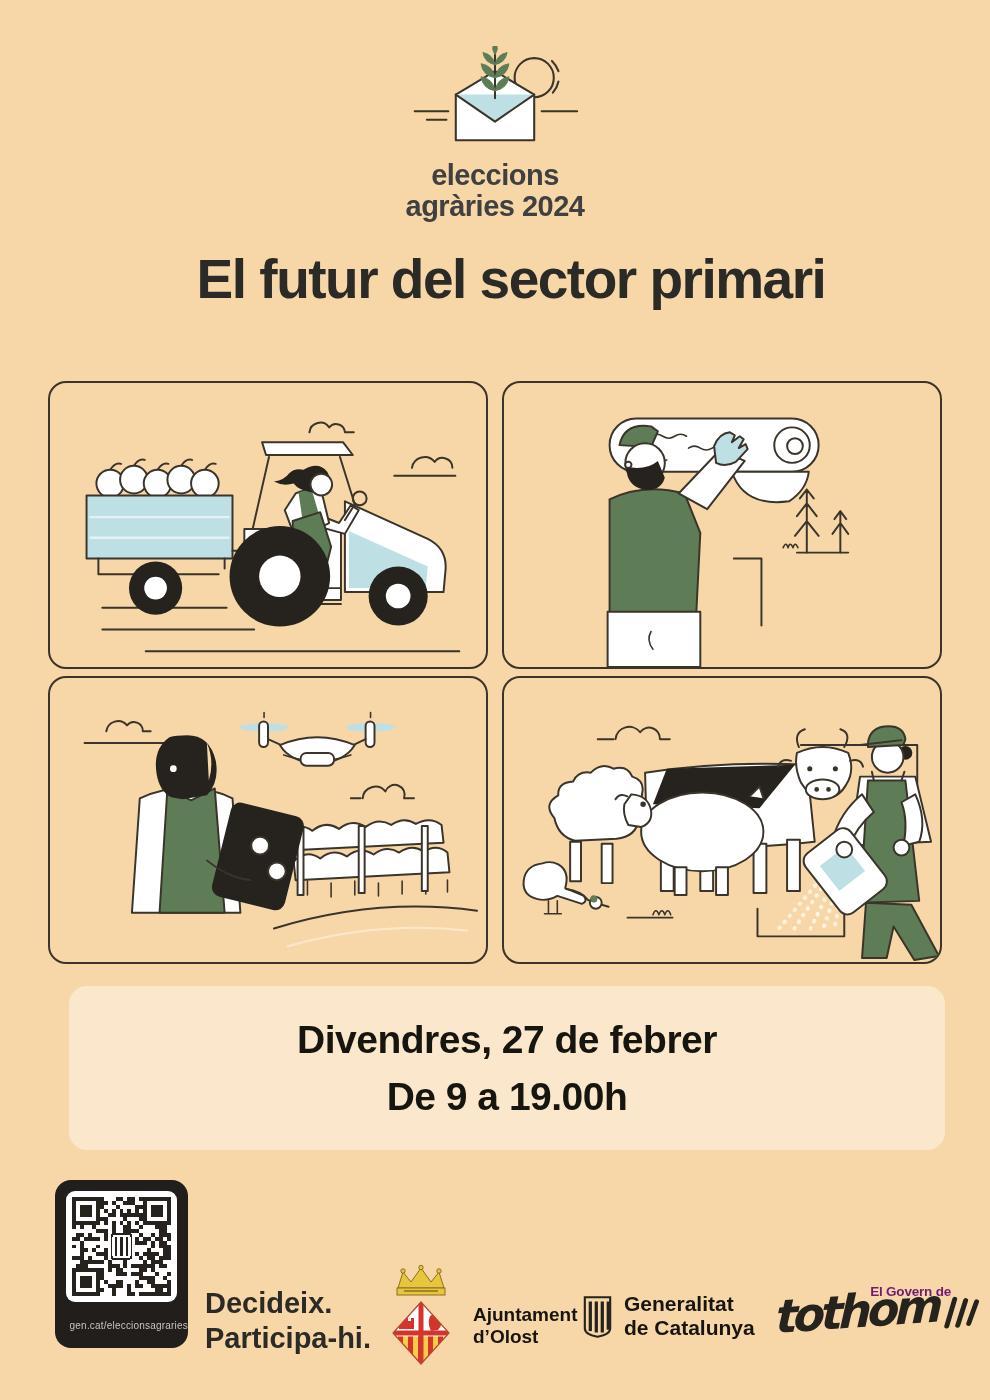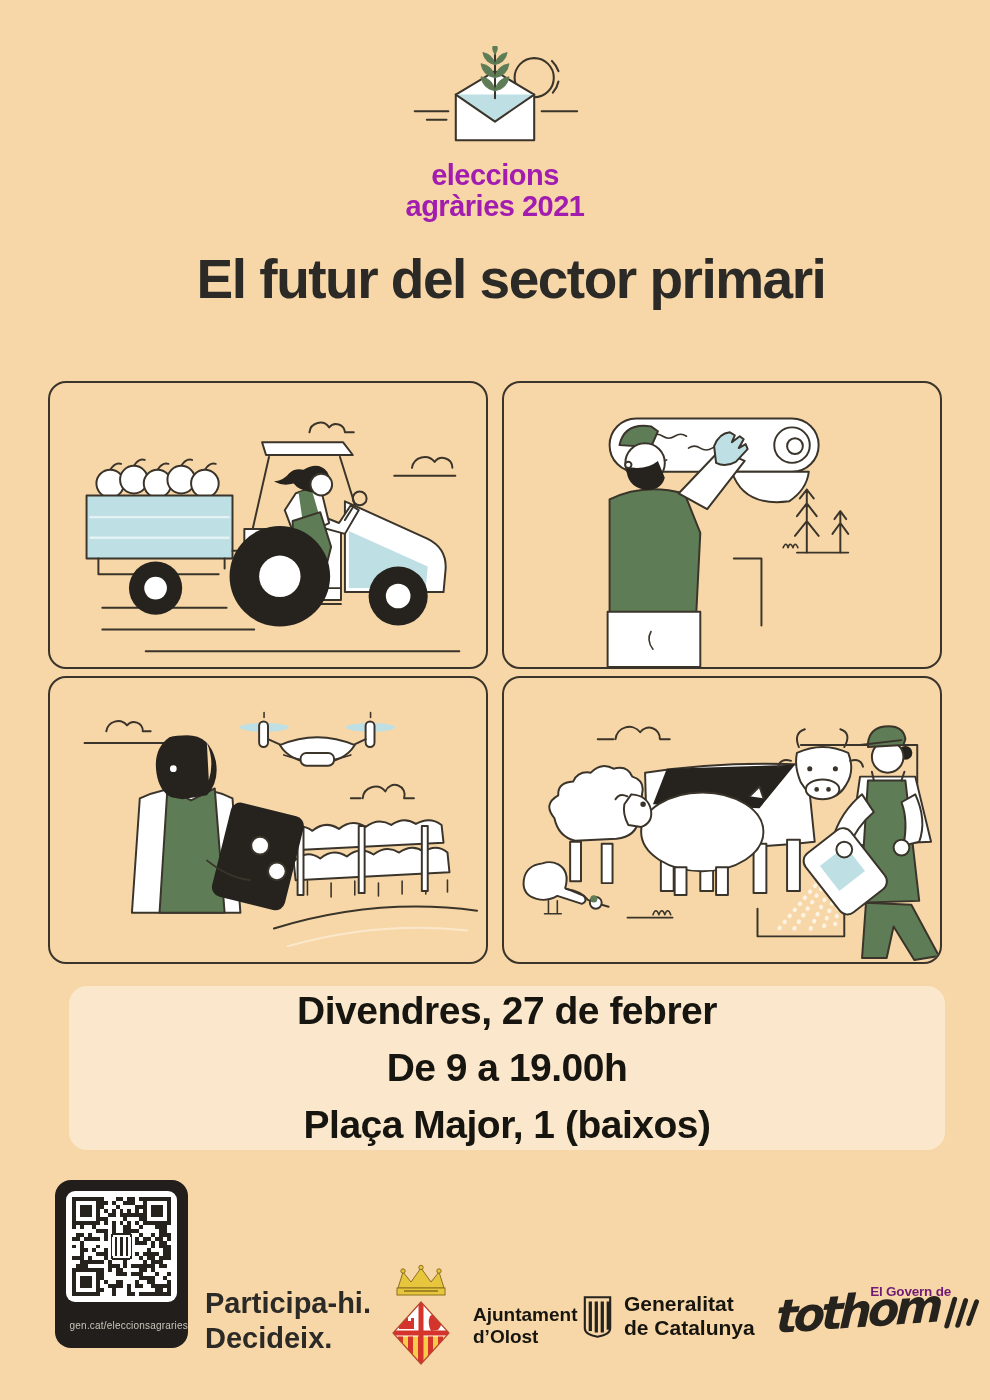--- a/index.html
+++ b/index.html
@@ -10,21 +10,21 @@
     color:#2B2A26;
     overflow:hidden;
   }
   .poster{position:relative;width:990px;height:1400px;background:#F7D7A7;}
 
   
   .brand{position:absolute;top:46px;left:0;width:100%;text-align:center;}
   .brand-logo{width:210px;height:112px;display:block;margin:0 auto;}
   .brand-text{
     margin-top:2px;font-weight:bold;font-size:29px;line-height:1.06;
-    color:#a21caf;letter-spacing:-0.5px;
+    color:#404040;letter-spacing:-0.5px;
   }
 
   
   .title{
     position:absolute;top:234px;left:0;width:100%;text-align:center;
     font-size:55px;font-weight:bold;line-height:1.09;letter-spacing:-1.5px;
     color:#2B2A26;
   }
 
   
@@ -118,21 +118,21 @@
           <path d="M110 34 q-13-2 -15-15 q13 2 15 15z"></path>
           <path d="M110 34 q13-2 15-15 q-13 2 -15 15z"></path>
           <path d="M110 20 q-11-2 -13-13 q11 2 13 13z"></path>
           <path d="M110 20 q11-2 13-13 q-11 2 -13 13z"></path>
           <path d="M110 9 q-5-7 0-12 q5 5 0 12z"></path>
         </g>
       </g>
     </svg>
     <div class="brand-text">
       <div>eleccions</div>
-      <div>agràries 2021</div>
+      <div>agràries 2024</div>
     </div>
   </div>
 
   <h1 class="title" style="margin:16px;">
     <div>El futur del sector primari</div>
   </h1>
 
   <div class="panels">
 
     <div class="panel">
@@ -338,21 +338,20 @@
           <circle cx="344" cy="174" r="8" fill="#FFFFFF"></circle>
           <circle cx="402" cy="172" r="8" fill="#FFFFFF"></circle>
         </g>
       </svg>
     </div>
   </div>
 
   <div class="info-box">
     <div class="info-line">Divendres, 27 de febrer</div>
     <div class="info-line">De 9 a 19.00h</div>
-    <div class="info-line">Plaça Major, 1 (baixos)</div>
   </div>
 
   <div class="qr-block">
     <div class="qr-white">
       <svg id="qr-code-svg" viewBox="0 0 25 25" shape-rendering="crispEdges">
           <g fill="#26231E">
             <rect x="7" y="0" width="1" height="1"></rect>
             <rect x="11" y="0" width="1" height="1"></rect>
             <rect x="12" y="0" width="1" height="1"></rect>
             <rect x="14" y="0" width="1" height="1"></rect>
@@ -573,22 +572,22 @@
           <rect x="10" y="9.3" width="5" height="6.4" rx="0.8" fill="#fff" stroke="#26231E" stroke-width="0.45"></rect>
           <g stroke="#26231E" stroke-width="0.55">
             <path d="M11.2 10.2 v4.6 M12.5 10.2 v4.6 M13.8 10.2 v4.6"></path>
           </g>
         </svg>
     </div>
     <div class="qr-caption">gen.cat/eleccionsagraries</div>
   </div>
 
   <div class="cta">
+    <div>Decideix.</div>
     <div>Participa-hi.</div>
-    <div>Decideix.</div>
   </div>
 
   <div class="olost">
     <svg class="olost-emblem" viewBox="0 0 62 102">
 
       <g stroke="#8A711F" stroke-width="1">
         <path d="M8 24 L13 8 L21 18 L31 4 L41 18 L49 8 L54 24 Z" fill="#E7C53C"></path>
         <rect x="7" y="24" width="48" height="7" fill="#E7C53C"></rect>
         <circle cx="13" cy="7" r="2.2" fill="#E7C53C"></circle>
         <circle cx="31" cy="3.5" r="2.2" fill="#E7C53C"></circle>

